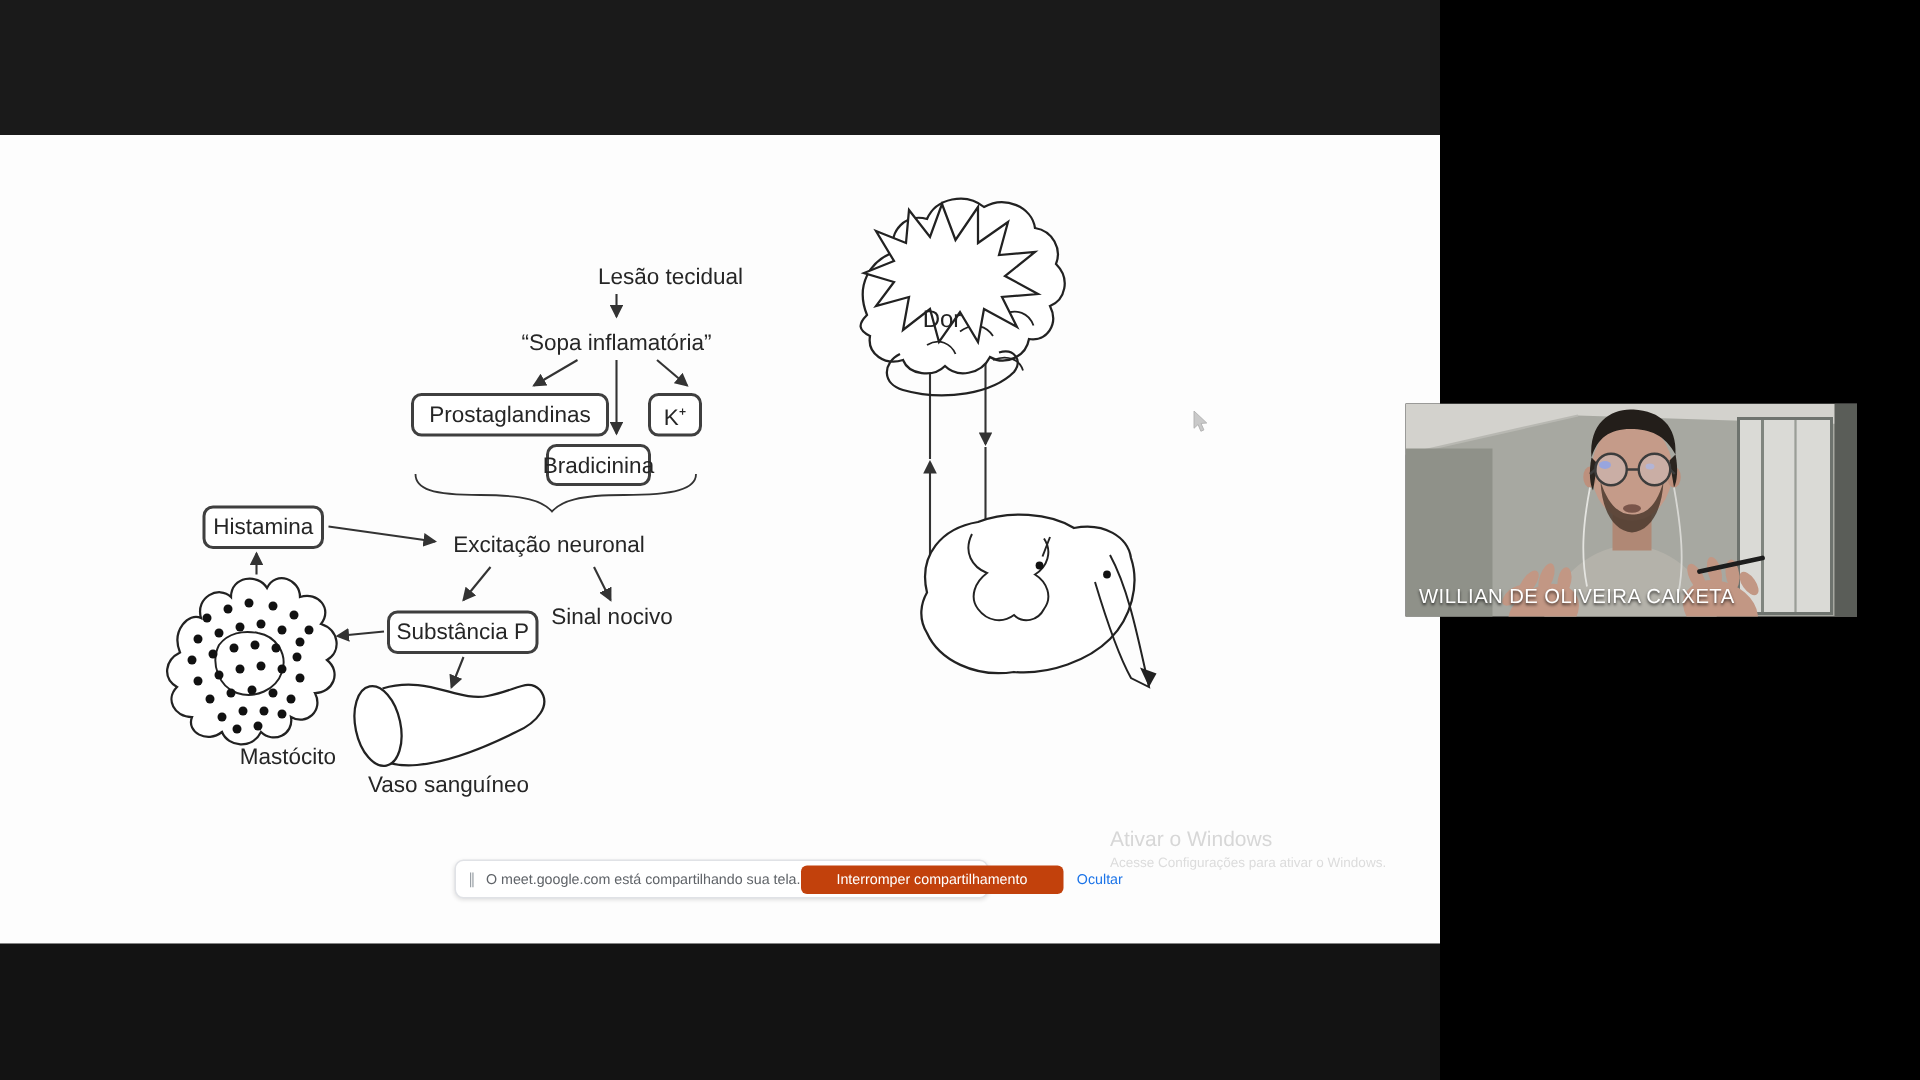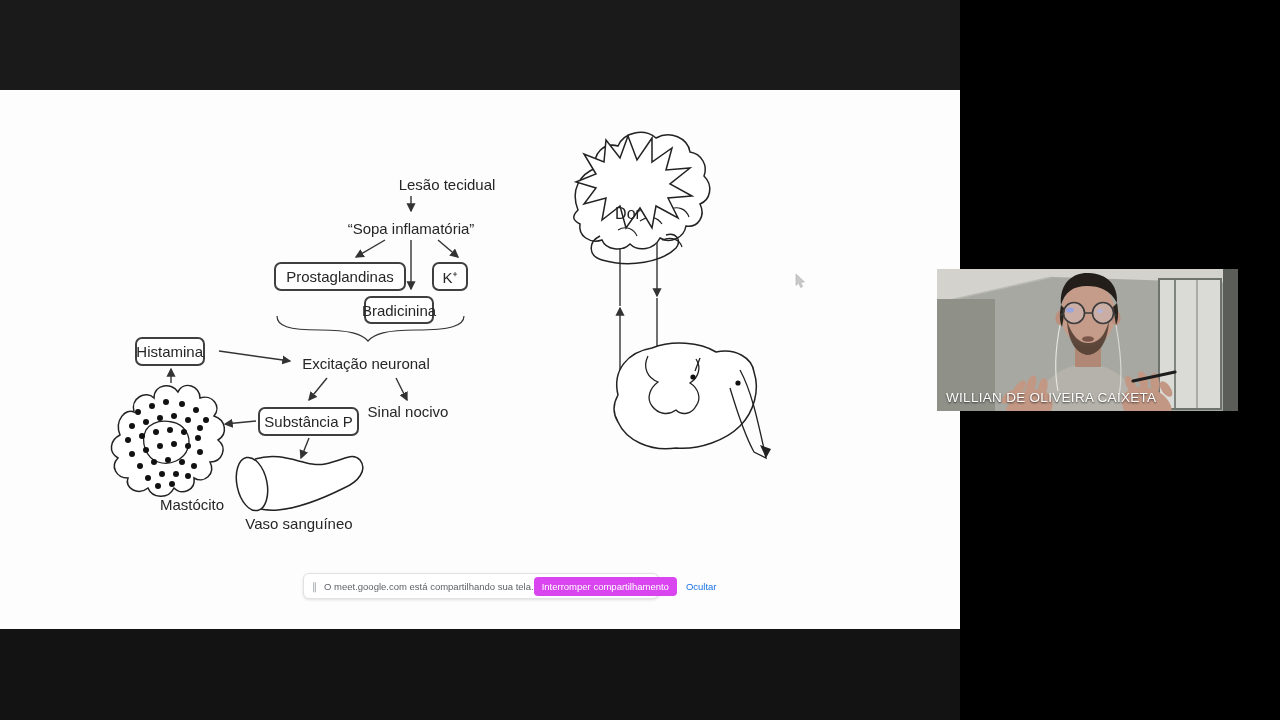--- a/index.html
+++ b/index.html
@@ -16,22 +16,22 @@
     border:2px solid #3f3f3f;border-radius:7px;background:#fff;font-size:15px;color:#262626;
     box-sizing:border-box;white-space:nowrap;}
   .svg-layer{position:absolute;left:0;top:0;width:960px;height:539px;}
   .dor-label{position:absolute;transform:translate(-50%,-50%);font-size:16px;color:#222;}
   
   .share-banner{position:absolute;left:303px;top:483px;width:356px;height:26px;background:#fff;
     border:1px solid #e0e2e6;border-radius:6px;box-shadow:0 1px 3px rgba(0,0,0,.12);
     display:flex;align-items:center;padding:0 6px;box-sizing:border-box;}
   .drag-handle{color:#9aa0a6;font-size:10px;margin:0 6px 0 2px;letter-spacing:1px;cursor:grab;}
   .share-msg{font-size:9.5px;color:#5f6368;white-space:nowrap;}
-  .stop-btn{margin-left:auto;background:#d946ef;color:#fff;border:none;border-radius:4px;
-    font-size:9.5px;padding:4px 8px;white-space:nowrap;cursor:pointer;font-family:inherit;}
+  .stop-btn{margin-left:auto;background:#c2410c;color:#fff;border:none;border-radius:4px;
+    font-size:9.5px;padding:4px 24px;white-space:nowrap;cursor:pointer;font-family:inherit;}
   .hide-link{color:#1a73e8;font-size:9.5px;margin:0 4px 0 9px;white-space:nowrap;cursor:pointer;text-decoration:none;}
   
   .win-wm{position:absolute;left:740px;top:461px;color:#d7d7d7;}
   .win-wm .l1{font-size:14px;}
   .win-wm .l2{font-size:9px;margin-top:3px;color:#dcdcdc;}
   
   .cursor{position:absolute;left:795px;top:184px;}
   
   .video-feed{position:absolute;left:937px;top:269px;width:301px;height:142px;background:#222;overflow:hidden;}
   .participant-name{position:absolute;left:9px;bottom:6px;color:#fff;font-size:13.5px;
@@ -146,38 +146,42 @@
     <div class="dg-box" style="left:274px;top:172px;width:132px;height:29px;">
         <span>Prostaglandinas</span>
       </div>
     <div class="dg-box" style="left:432px;top:172px;width:36px;height:29px;">
         <span>K⁺</span>
       </div>
     <div class="dg-box" style="left:364px;top:206px;width:70px;height:28px;">
         <span>Bradicinina</span>
       </div>
     <span class="dg-label" style="left:366px;top:265px;">Excitação neuronal</span>
-    <div class="dg-box" style="left:135px;top:247px;width:70px;height:29px;justify-content:flex-end;">
+    <div class="dg-box" style="left:135px;top:247px;width:81px;height:29px;">
         <span>Histamina</span>
       </div>
     <div class="dg-box" style="left:258px;top:317px;width:101px;height:29px;text-align:right;">
         <span>Substância P</span>
       </div>
     <span class="dg-label" style="left:408px;top:313px;">Sinal nocivo</span>
     <span class="dg-label" style="left:172px;top:406px;margin-left:20px;">Mastócito</span>
     <span class="dg-label" style="left:299px;top:425px;">Vaso sanguíneo</span>
     <span class="dor-label" style="left:628px;top:96px;margin-top:28px;">Dor</span>
 
     <div class="share-banner">
       <span class="drag-handle">∥</span>
       <span class="share-msg">O meet.google.com está compartilhando sua tela.</span>
       <button class="stop-btn">Interromper compartilhamento</button>
       <a class="hide-link">Ocultar</a>
     </div>
 
+    <div class="win-wm">
+      <div class="l1">Ativar o Windows</div>
+      <div class="l2">Acesse Configurações para ativar o Windows.</div>
+    </div>
 
     <svg class="cursor" width="13" height="15" viewBox="0 0 13 15">
       <path d="M1,0 L1,11.5 L3.7,9 L5.6,13.5 L7.6,12.6 L5.7,8.3 L9.5,8 Z" fill="#c9c9c9" stroke="#b0b0b0" stroke-width=".6"></path>
     </svg>
   </div>
 
   <div class="video-feed">
     <svg width="301" height="183" viewBox="0 0 301 183">
       <rect x="0" y="0" width="301" height="183" fill="#a7a8a1"></rect>
       <polygon points="0,0 301,0 301,14 115,8 0,34" fill="#d3d2cd"></polygon>

